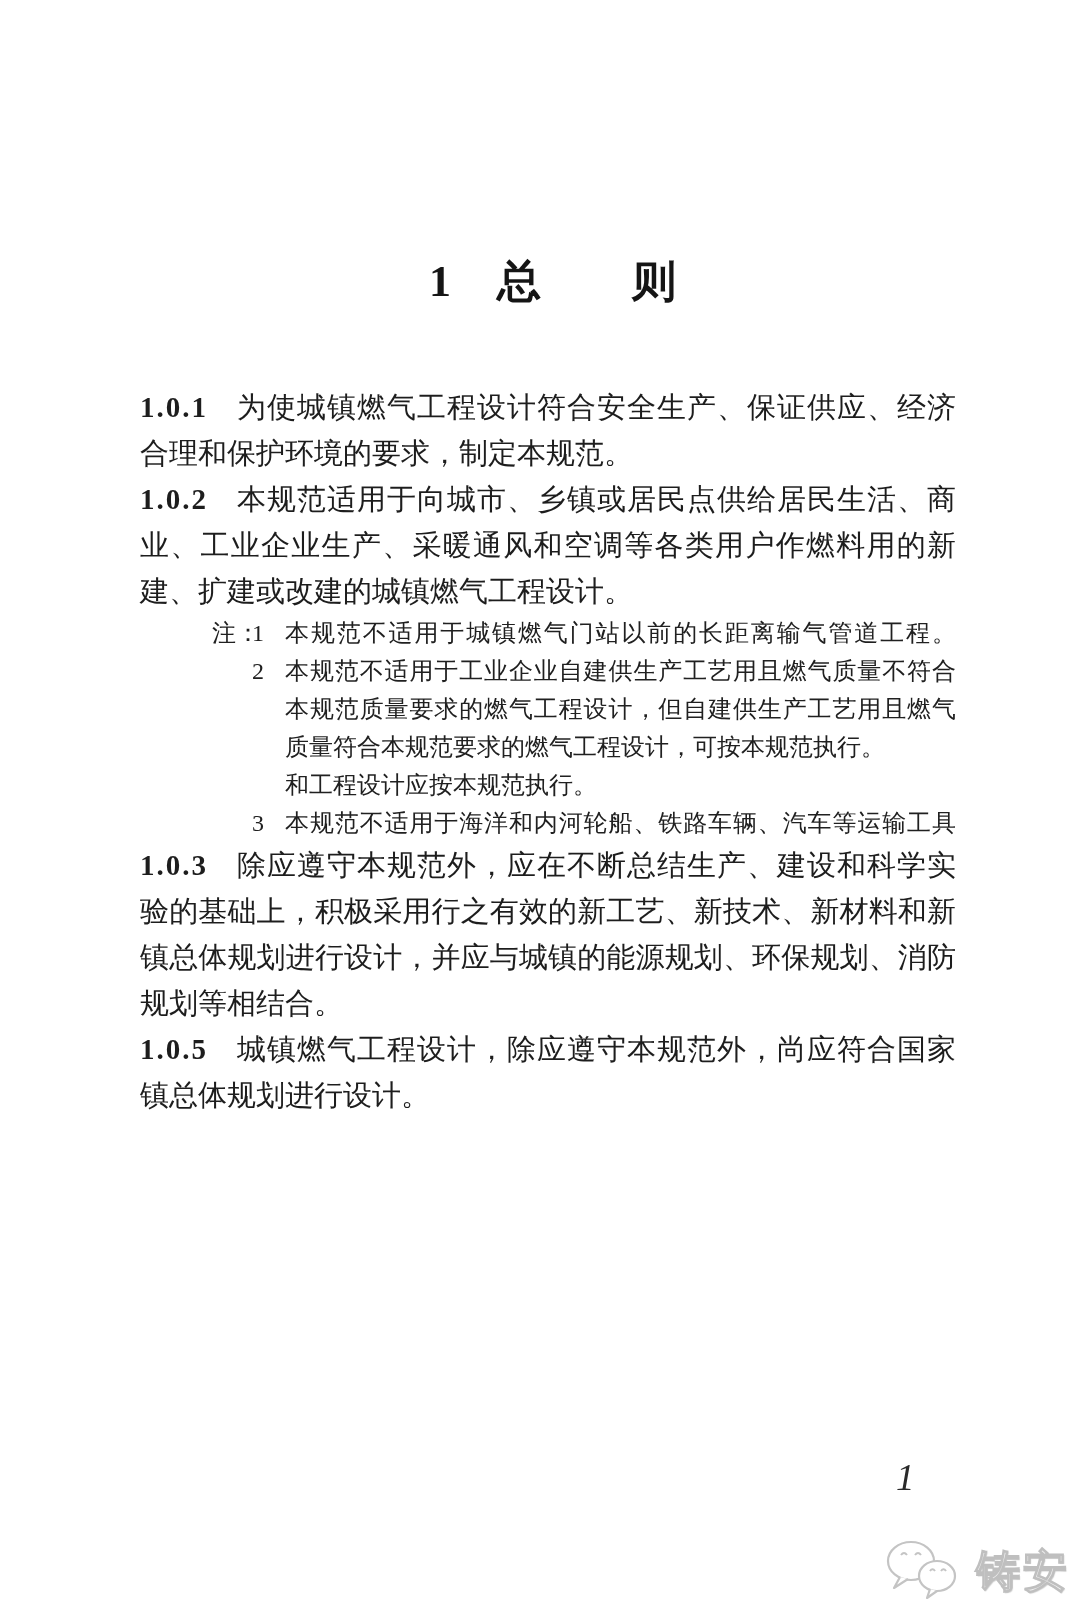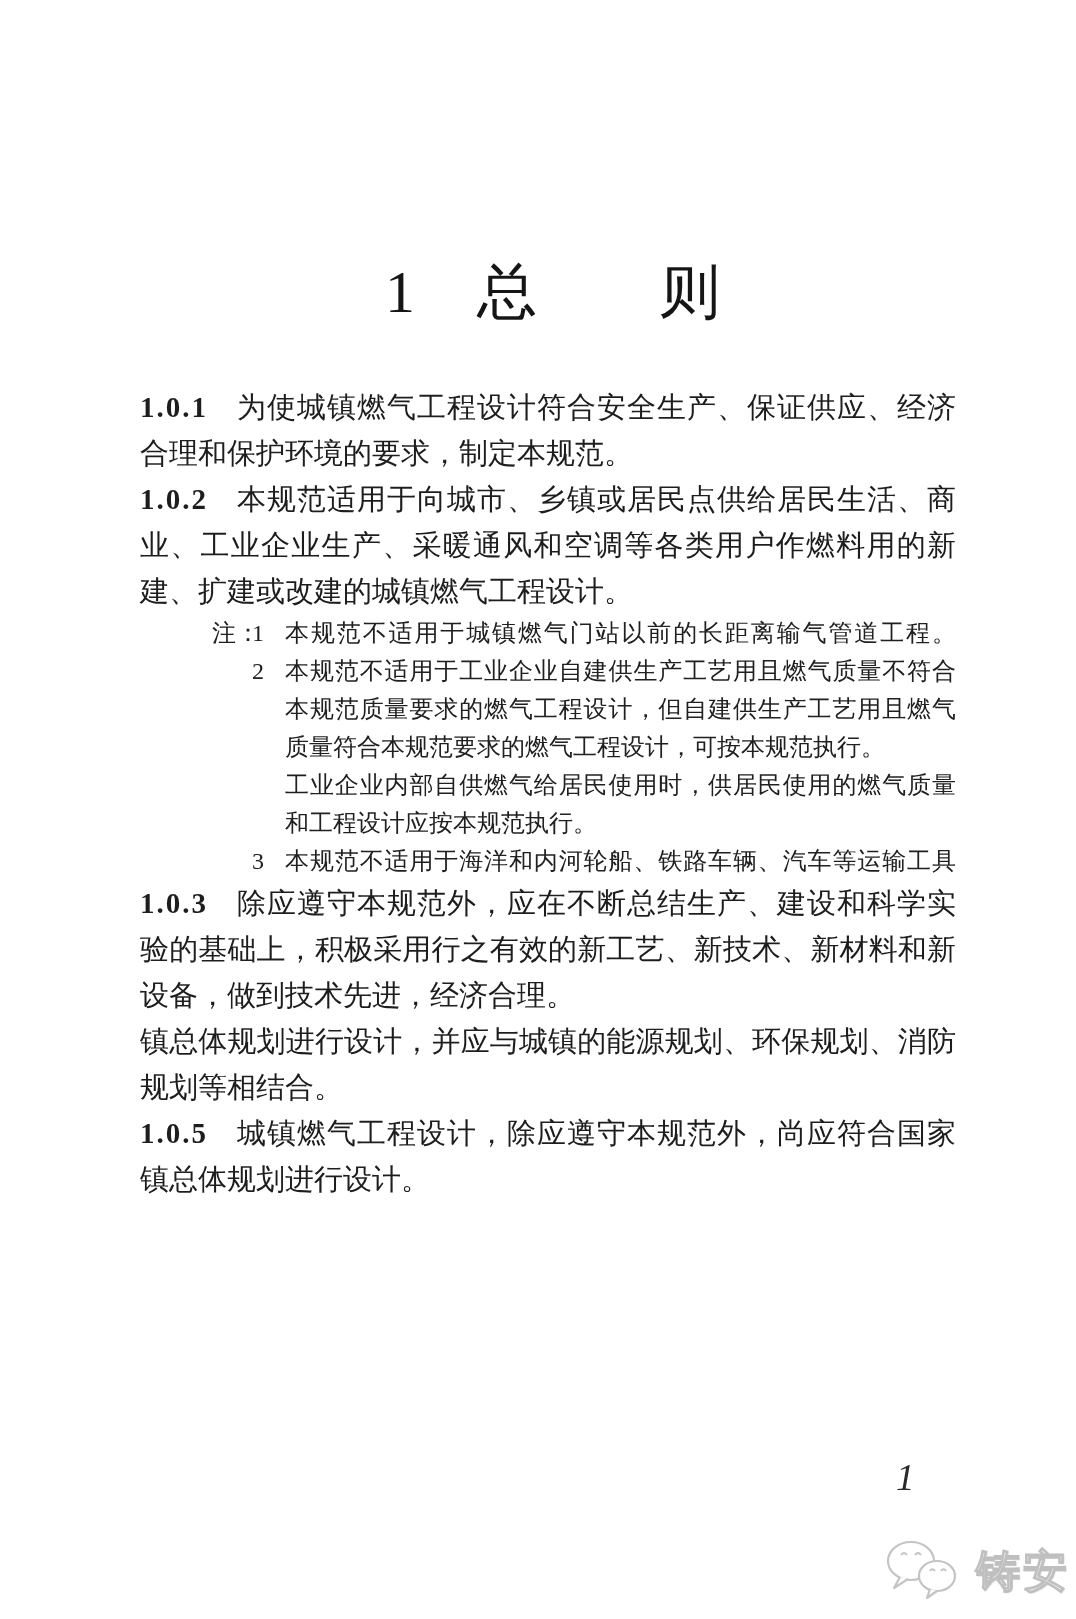--- a/index.html
+++ b/index.html
@@ -12,22 +12,22 @@
     color:#1d1d1d;
     overflow:hidden;
   }
   .chapter-title{
     position:absolute;
     top:252px;
     left:0;
     width:100%;
     text-align:center;
     text-indent:30px;
-    font-size:60px;
-    font-weight:normal;
+    font-size:44px;
+    font-weight:bold;
     color:#151515;
     white-space:pre;
     letter-spacing:1px;
   }
   .content{
     position:absolute;
     left:140px;
     top:384px;
     width:816px;
     font-size:29px;
@@ -107,37 +107,35 @@
           <div class="nline stretch">本规范不适用于城镇燃气门站以前的长距离输气管道工程。</div>
         </div>
       </div>
       <div class="note">
         <span class="nzhu"></span>
         <span class="nnum">2</span>
         <div class="ntext">
           <div class="nline stretch">本规范不适用于工业企业自建供生产工艺用且燃气质量不符合</div>
           <div class="nline stretch">本规范质量要求的燃气工程设计，但自建供生产工艺用且燃气</div>
           <div class="nline">质量符合本规范要求的燃气工程设计，可按本规范执行。</div>
-          <div class="nline stretch">工业企业内部自供燃气给居民使用时，供居民使用的燃气质量</div>
           <div class="nline">和工程设计应按本规范执行。</div>
         </div>
       </div>
       <div class="note">
         <span class="nzhu"></span>
         <span class="nnum">3</span>
         <div class="ntext">
           <div class="nline stretch">本规范不适用于海洋和内河轮船、铁路车辆、汽车等运输工具</div>
         </div>
       </div>
     </div>
 
     <div>
       <div class="bline stretch"><span class="snum">1.0.3</span><span>除应遵守本规范外，应在不断总结生产、建设和科学实</span></div>
       <div class="bline stretch">验的基础上，积极采用行之有效的新工艺、新技术、新材料和新</div>
-      <div class="bline">设备，做到技术先进，经济合理。</div>
     </div>
 
     <div>
       <div class="bline stretch">镇总体规划进行设计，并应与城镇的能源规划、环保规划、消防</div>
       <div class="bline">规划等相结合。</div>
     </div>
 
     <div>
       <div class="bline stretch"><span class="snum">1.0.5</span><span>城镇燃气工程设计，除应遵守本规范外，尚应符合国家</span></div>
       <div class="bline">镇总体规划进行设计。</div>

